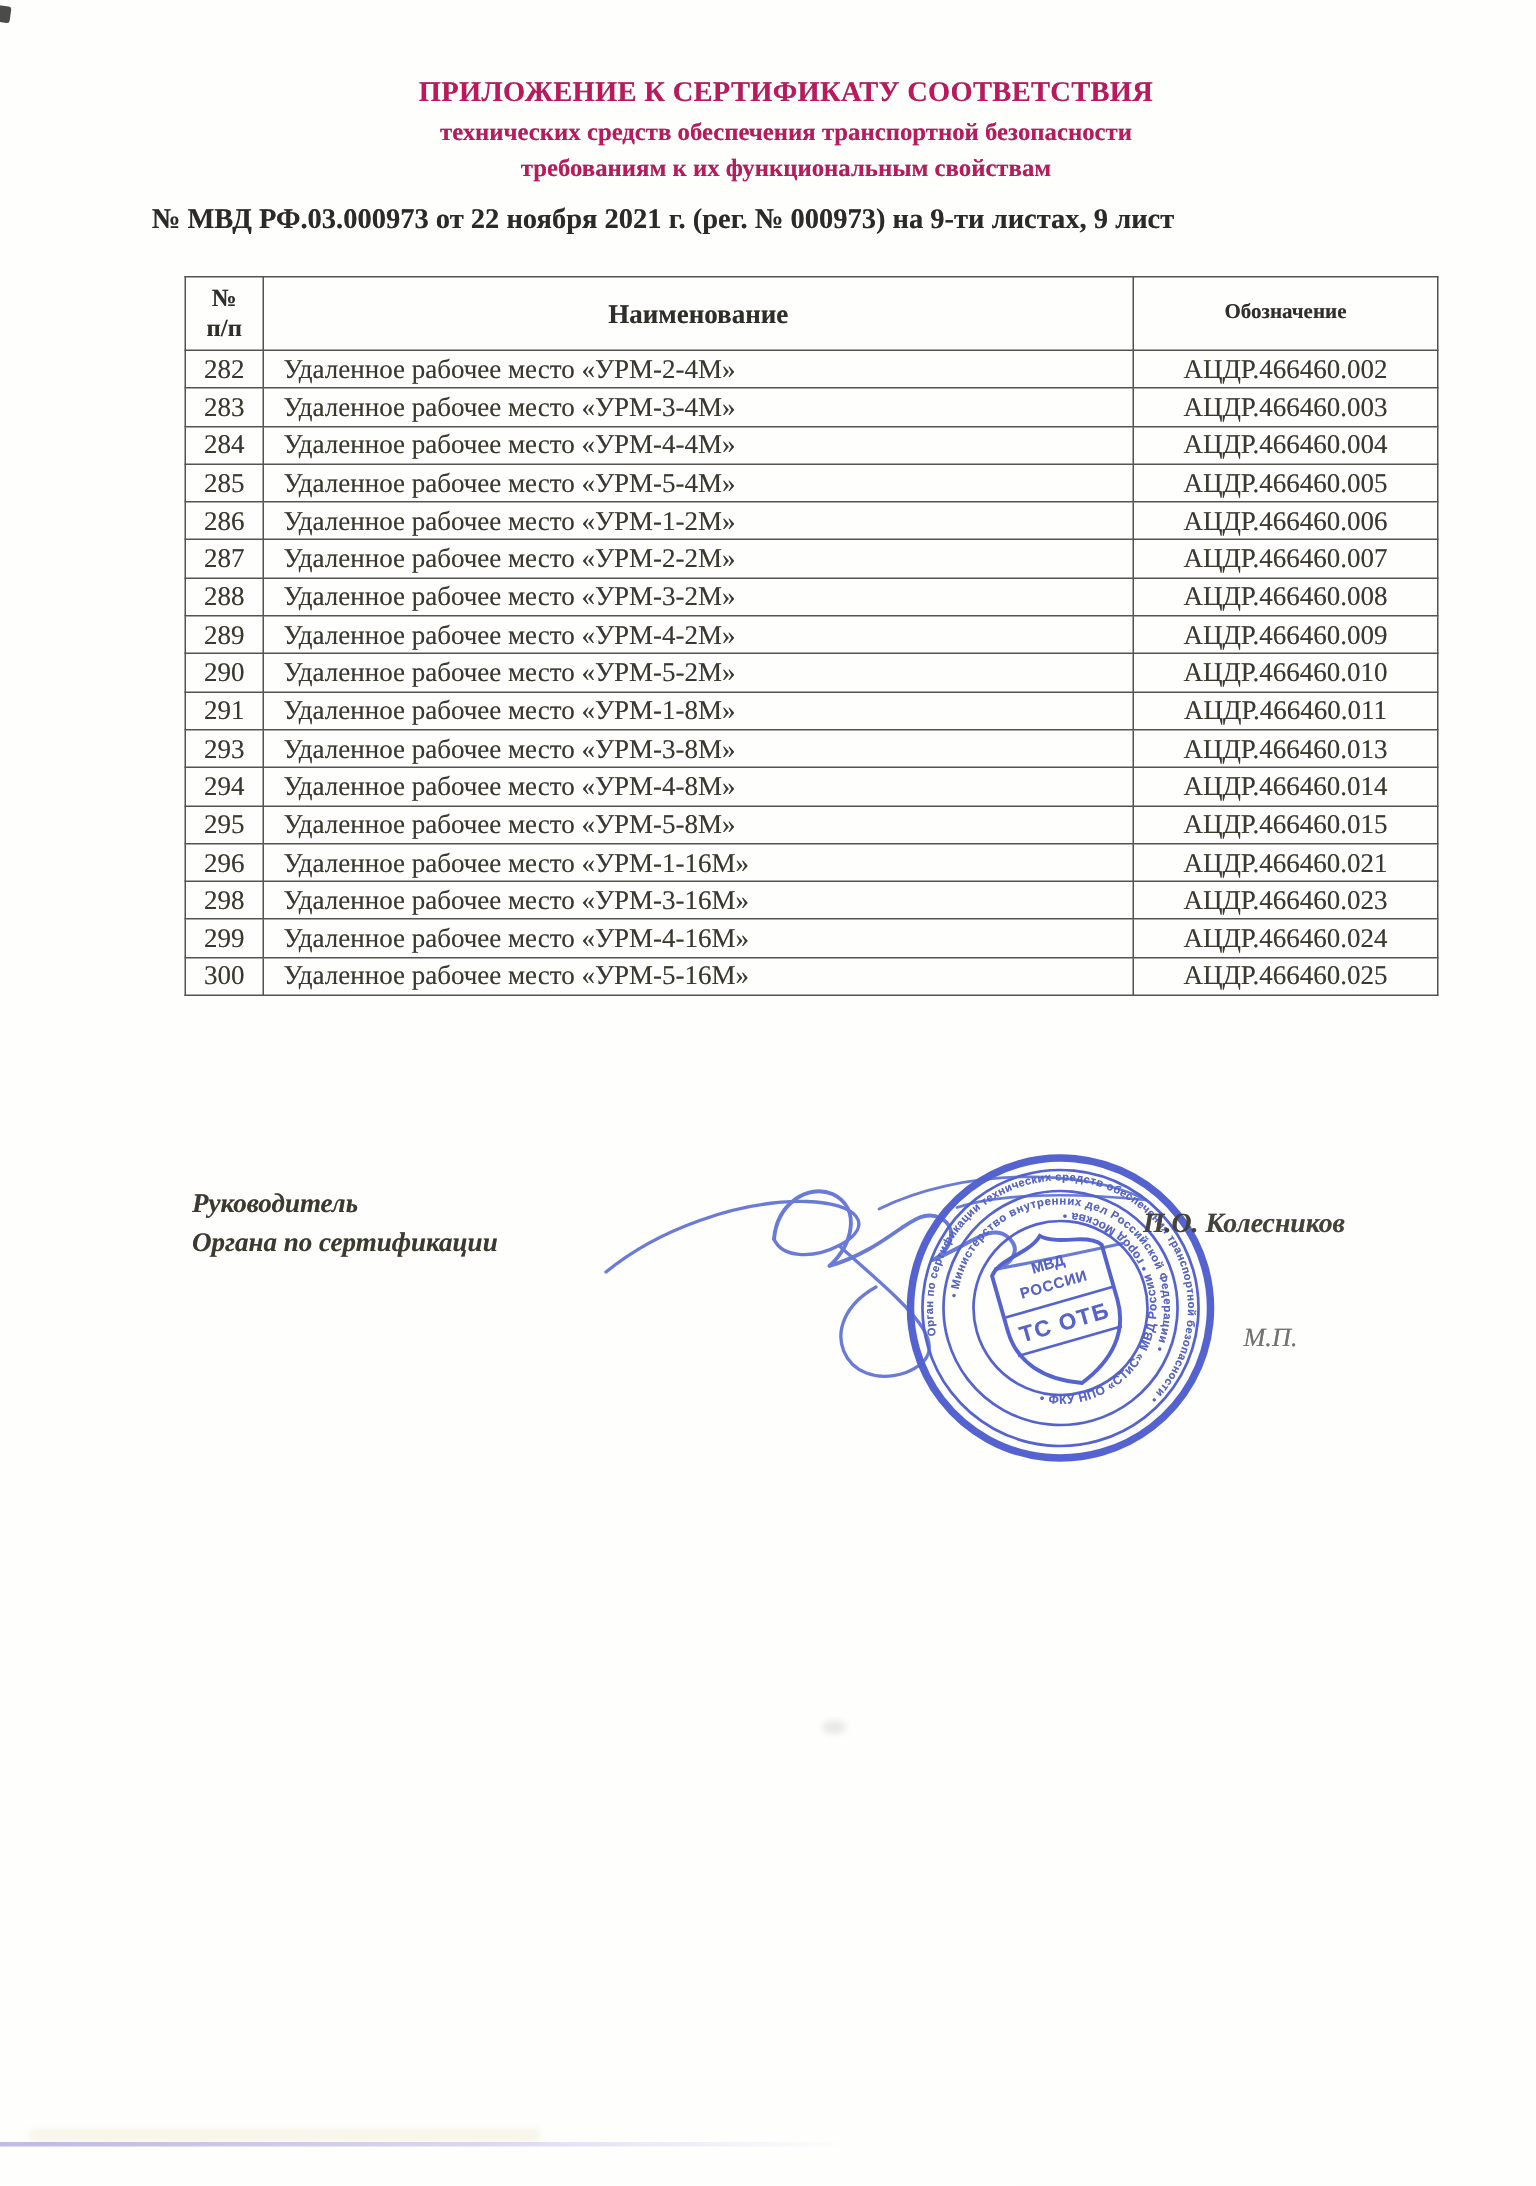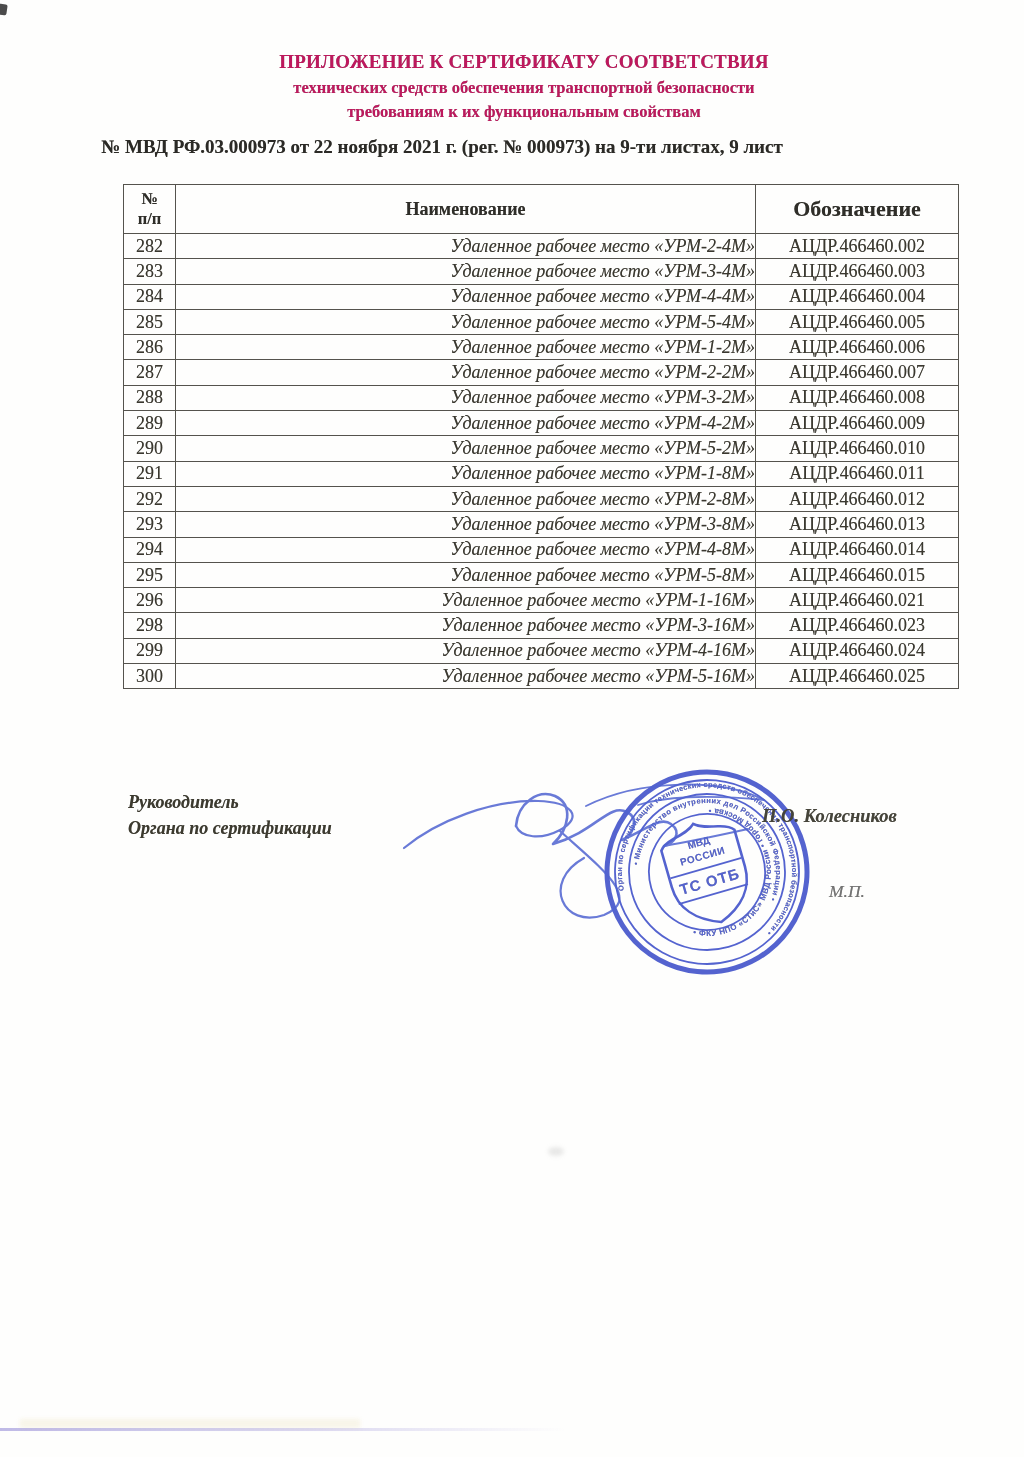--- a/index.html
+++ b/index.html
@@ -27,24 +27,24 @@
   
   table.doc {
     position:absolute; top:184px; left:123px; width:835px;
     border-collapse:collapse; table-layout:fixed;
     font-size:18px; color:#3a382f;
   }
   table.doc th, table.doc td { border:1.6px solid #55534d; background:transparent; }
   table.doc th { font-weight:bold; height:49px; vertical-align:middle; color:#2f2e29; }
   th.h-num { width:52px; font-size:16.5px; line-height:20px; }
   th.h-name { width:580px; font-size:18px; }
-  th.h-desig { width:203px; font-size:22px; }
+  th.h-desig { width:203px; font-size:14px; }
   table.doc td { height:25.3px; line-height:23px; vertical-align:middle; }
   td.c-num  { text-align:center; }
-  td.c-name { text-align:right; padding-left:13px;font-style:italic; }
+  td.c-name { text-align:left; padding-left:13px; }
   td.c-desig{ text-align:center; }
 
   
   .role {
     position:absolute; left:128px; top:789px;
     font-weight:bold; font-style:italic; font-size:18px; line-height:26px;
     color:#3c3a2f;
   }
   .signer-name {
     position:absolute; left:762px; top:806px; z-index:6;
@@ -137,25 +137,20 @@
           <td class="c-num">290</td>
           <td class="c-name">Удаленное рабочее место «УРМ-5-2М»</td>
           <td class="c-desig">АЦДР.466460.010</td>
         </tr>
         <tr>
           <td class="c-num">291</td>
           <td class="c-name">Удаленное рабочее место «УРМ-1-8М»</td>
           <td class="c-desig">АЦДР.466460.011</td>
         </tr>
         <tr>
-          <td class="c-num">292</td>
-          <td class="c-name">Удаленное рабочее место «УРМ-2-8М»</td>
-          <td class="c-desig">АЦДР.466460.012</td>
-        </tr>
-        <tr>
           <td class="c-num">293</td>
           <td class="c-name">Удаленное рабочее место «УРМ-3-8М»</td>
           <td class="c-desig">АЦДР.466460.013</td>
         </tr>
         <tr>
           <td class="c-num">294</td>
           <td class="c-name">Удаленное рабочее место «УРМ-4-8М»</td>
           <td class="c-desig">АЦДР.466460.014</td>
         </tr>
         <tr>

